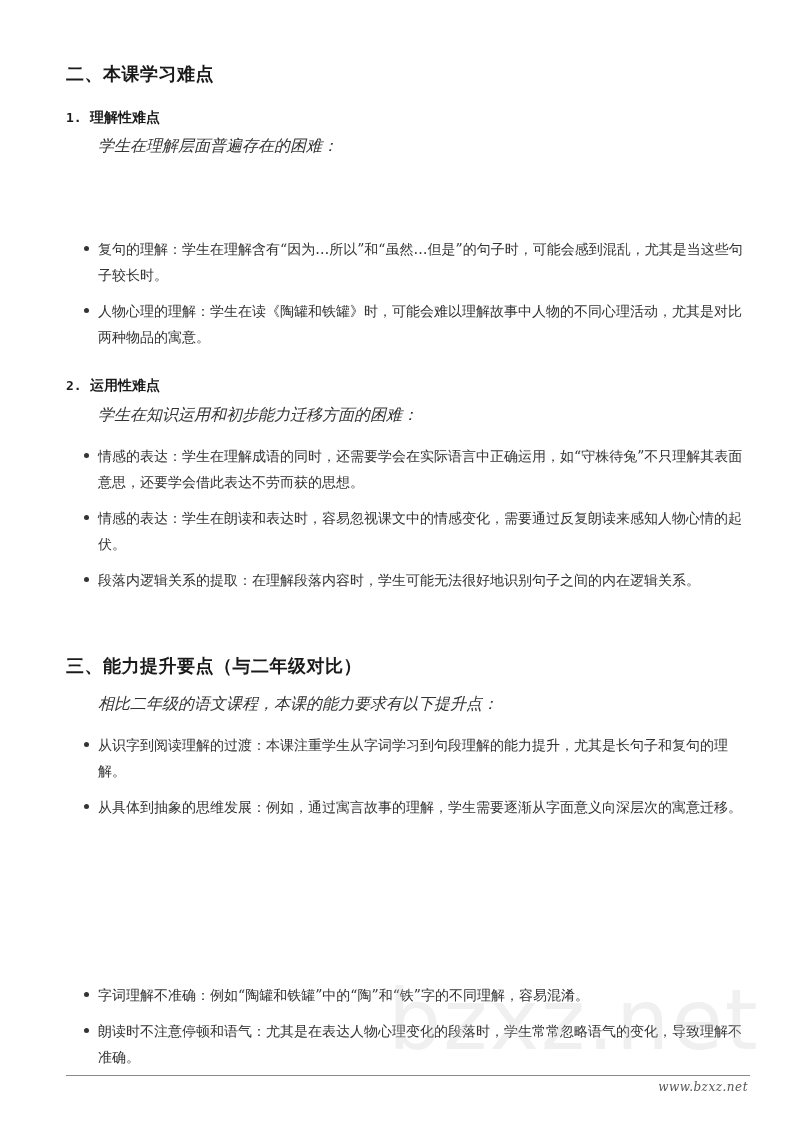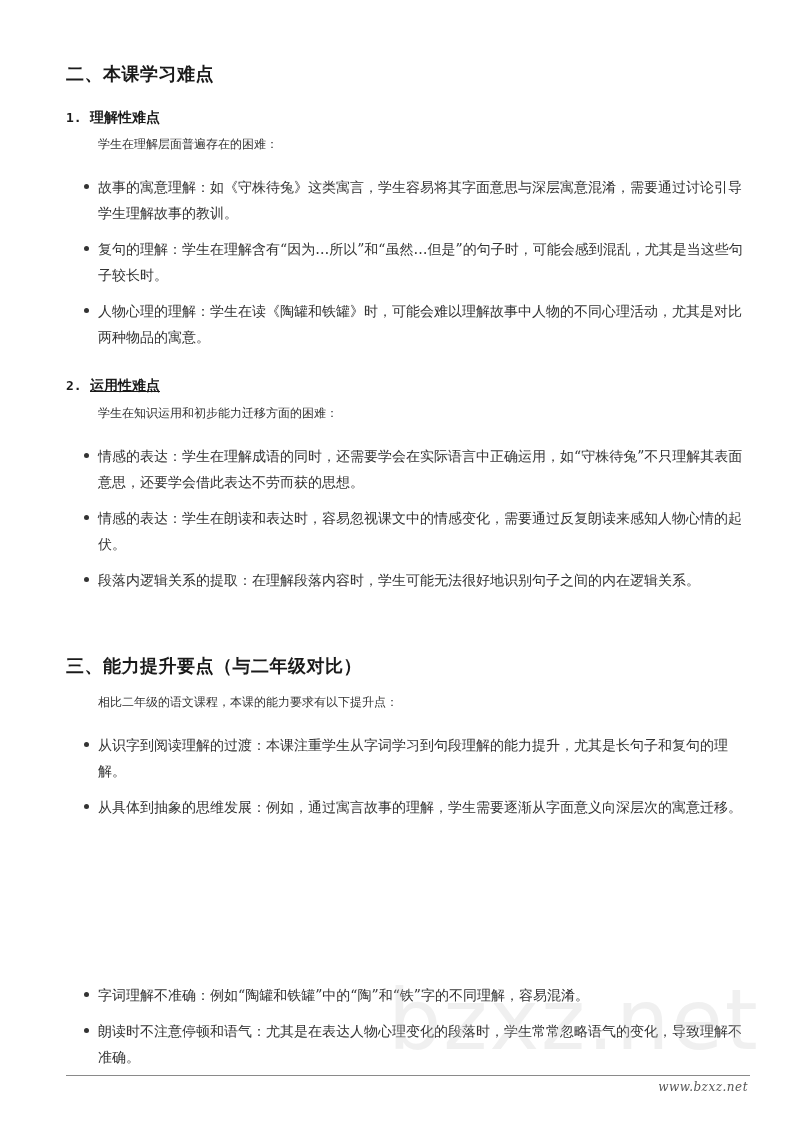--- a/index.html
+++ b/index.html
@@ -11,21 +11,21 @@
   .h2 {
     position: absolute; left: 58px; font-family: "DejaVu Sans", "Liberation Sans", sans-serif;
     font-weight: bold; font-size: 18px; color: #1a1a1a; letter-spacing: 0.5px; white-space: nowrap;
   }
   .h3 {
     position: absolute; left: 58px; font-family: "DejaVu Sans", "Liberation Sans", sans-serif;
     font-weight: bold; font-size: 14px; color: #1a1a1a; white-space: nowrap;
   }
   .h3 .num { display: inline-block; width: 24px; font-family: "DejaVu Sans Mono", monospace; font-weight: bold; font-size: 13px; }
   .intro {
-    position: absolute; left: 90px; font-size: 12px; color: #333; white-space: nowrap;
+    position: absolute; left: 90px; font-size: 16px; color: #333; white-space: nowrap; font-style: italic;
   }
   .bullet {
     position: absolute; left: 76px; width: 660px; font-size: 14px; color: #333; line-height: 26px;
   }
   .bullet .dot {
     position: absolute; left: 0; top: 10px; width: 5px; height: 5px; border-radius: 50%; background: #333;
   }
   .bullet .text { display: block; margin-left: 14px; }
   .footer-line {
     position: absolute; left: 58px; top: 1075px; width: 684px; height: 0; border-top: 1.5px solid #8a8a8a;
@@ -45,34 +45,30 @@
 
 <div class="page">
 
   <div class="h2" style="top:62px;">二、本课学习难点</div>
 
   <div class="h3" style="top:109px;">
     <span class="num">1.</span><span>理解性难点</span>
   </div>
   <div class="intro" style="top:136px;">学生在理解层面普遍存在的困难：</div>
 
-  <div class="bullet" style="top:174px;">
-    <span class="dot"></span>
-    <span class="text">故事的寓意理解：如《守株待兔》这类寓言，学生容易将其字面意思与深层寓意混淆，需要通过讨论引导学生理解故事的教训。</span>
-  </div>
   <div class="bullet" style="top:236px;">
     <span class="dot"></span>
     <span class="text">复句的理解：学生在理解含有“因为…所以”和“虽然…但是”的句子时，可能会感到混乱，尤其是当这些句子较长时。</span>
   </div>
   <div class="bullet" style="top:298px;">
     <span class="dot"></span>
     <span class="text">人物心理的理解：学生在读《陶罐和铁罐》时，可能会难以理解故事中人物的不同心理活动，尤其是对比两种物品的寓意。</span>
   </div>
 
-  <div class="h3" style="top:377px;text-decoration:underline;">
+  <div class="h3" style="top:377px;">
     <span class="num">2.</span><span>运用性难点</span>
   </div>
   <div class="intro" style="top:405px;">学生在知识运用和初步能力迁移方面的困难：</div>
 
   <div class="bullet" style="top:443px;">
     <span class="dot"></span>
     <span class="text">情感的表达：学生在理解成语的同时，还需要学会在实际语言中正确运用，如“守株待兔”不只理解其表面意思，还要学会借此表达不劳而获的思想。</span>
   </div>
   <div class="bullet" style="top:505px;">
     <span class="dot"></span>

